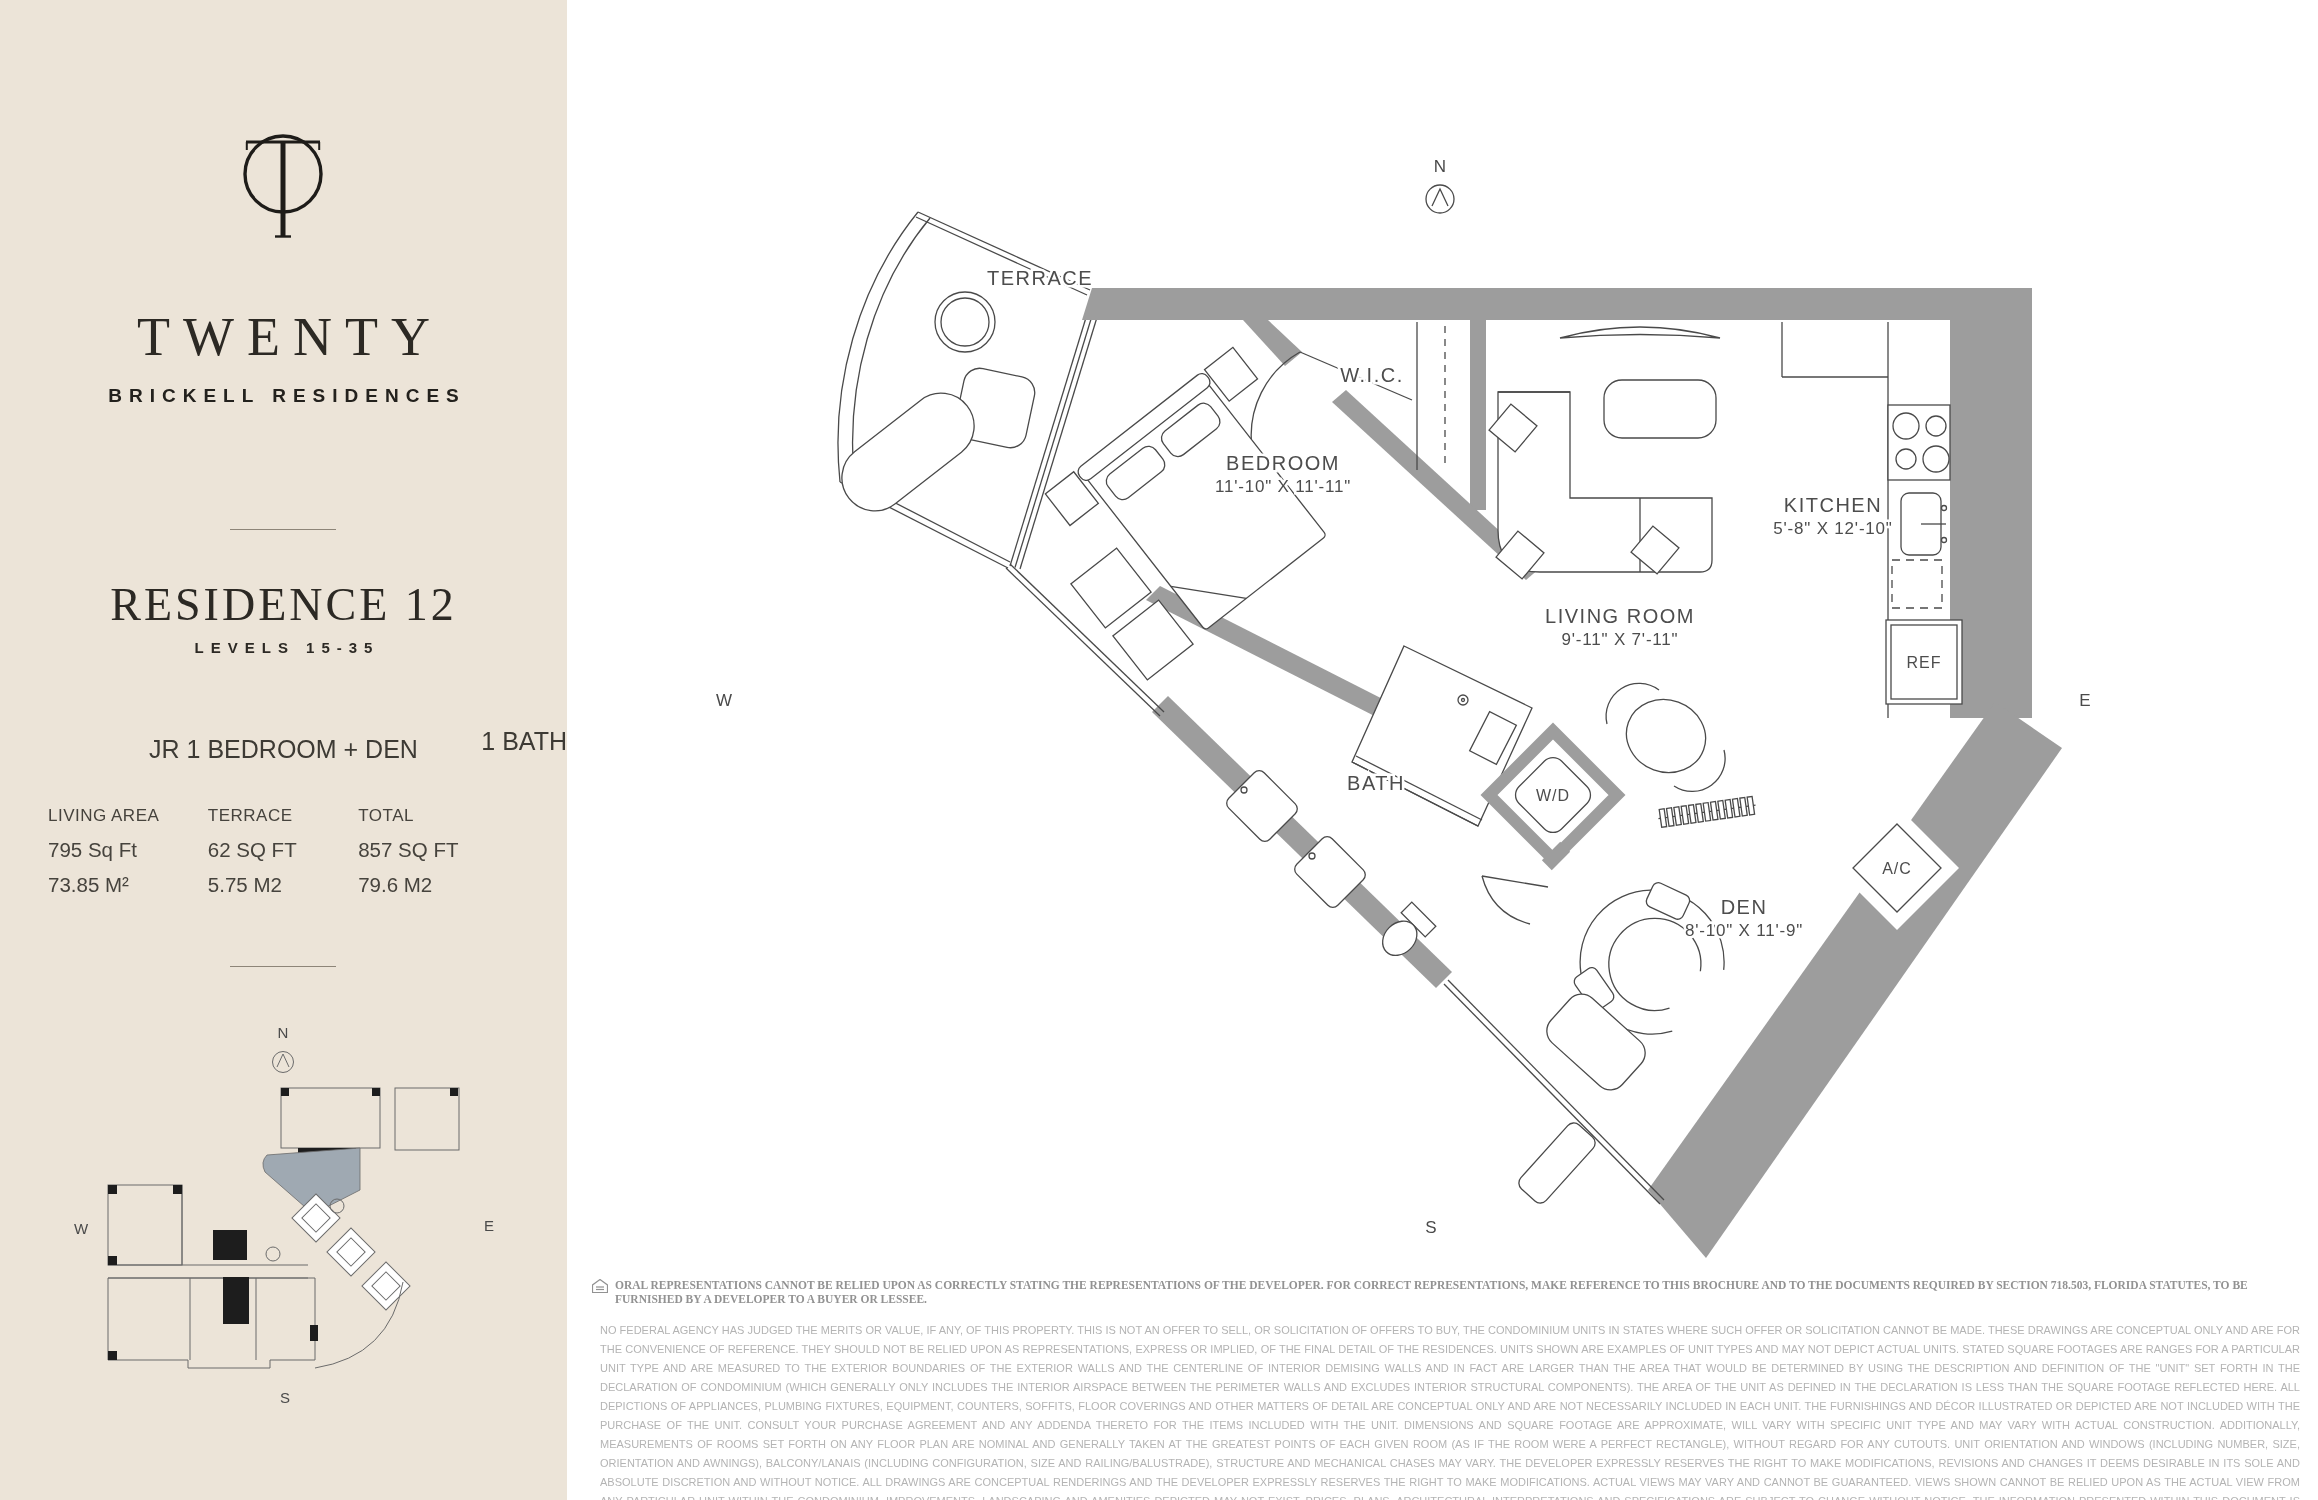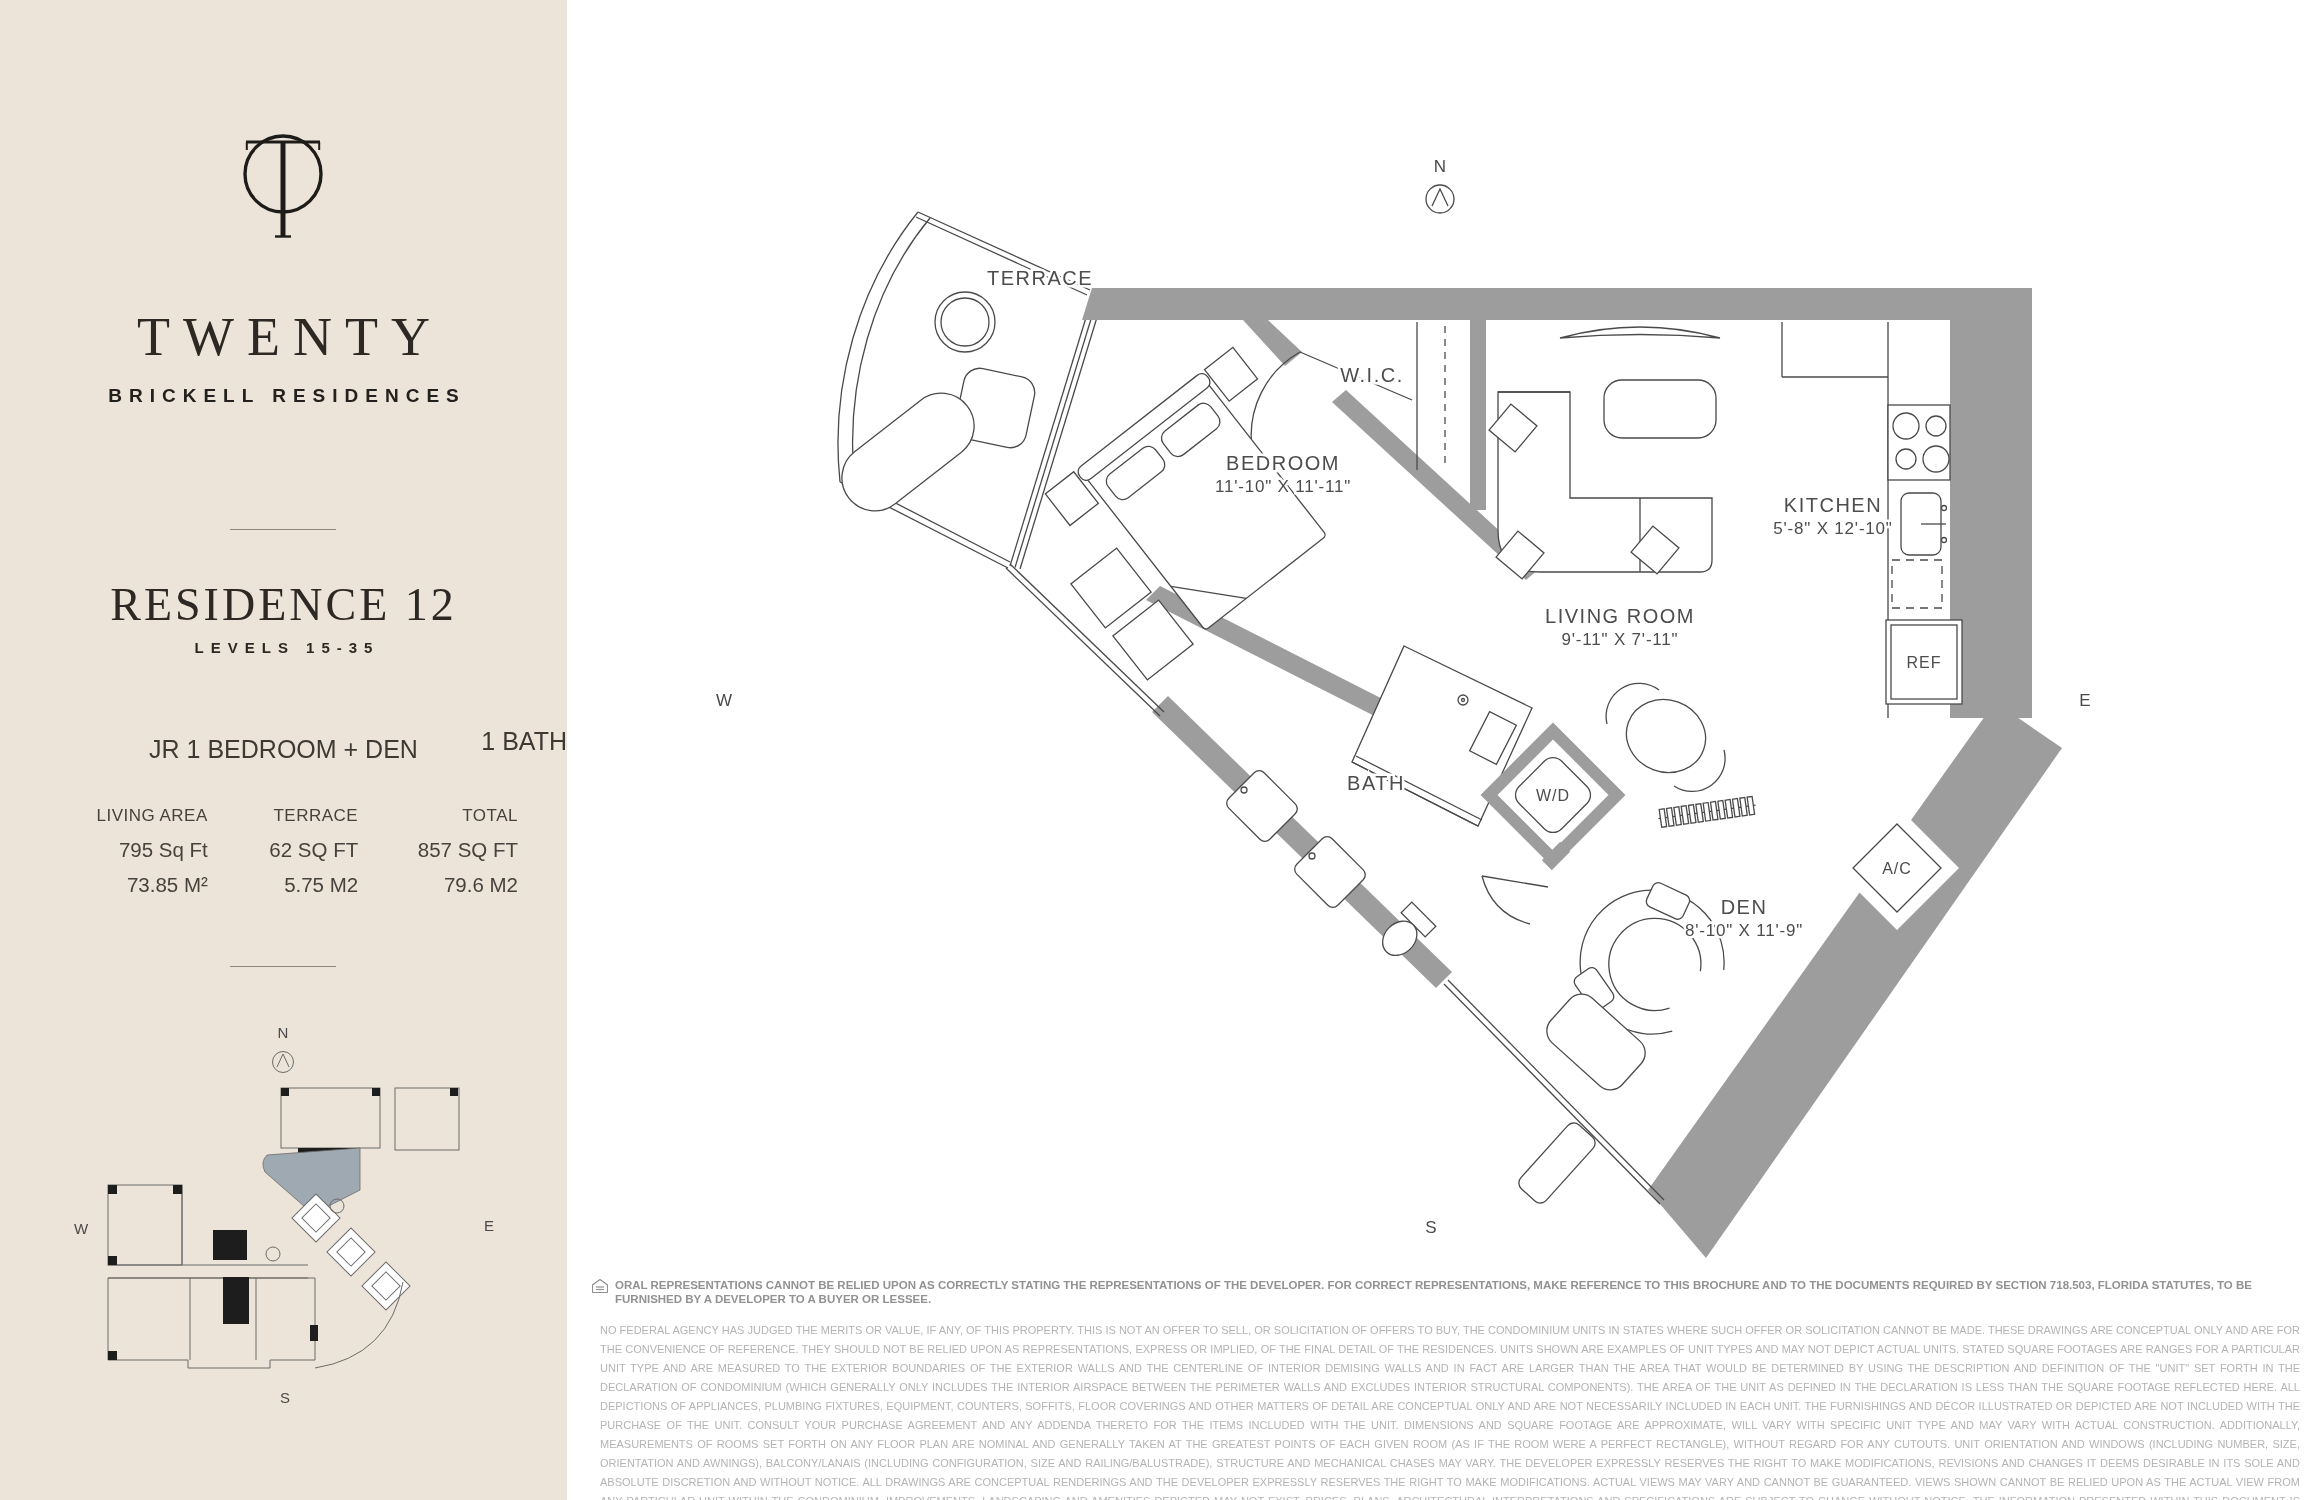--- a/index.html
+++ b/index.html
@@ -11,40 +11,40 @@
   .one{top:246px;font-family:"Liberation Serif",serif;font-size:58px;letter-spacing:22px;text-indent:22px;}
   .twenty{top:306px;font-family:"Liberation Serif",serif;font-size:54px;letter-spacing:13px;text-indent:13px;}
   .tagline{top:385px;font-size:19px;font-weight:700;letter-spacing:7px;text-indent:7px;color:#23211d;}
   .rule{position:absolute;left:230px;width:106px;border-top:1.6px solid #8d8578;}
   .rule1{top:529px;} .rule2{top:966px;}
   .res-title{top:578px;font-family:"Liberation Serif",serif;font-size:46px;letter-spacing:3px;}
   .levels{top:639px;font-size:15px;font-weight:600;letter-spacing:7px;text-indent:7px;}
   .type1{top:735px;font-size:25px;color:#3d3a34;}
   .type2{top:727px;font-size:25px;color:#3d3a34;text-align:right;}
   .stats{position:absolute;left:48px;top:806px;width:470px;display:flex;justify-content:space-between;}
-  .stat-col{text-align:right;}
+  .stat-col{text-align:left;}
   .stat-col .hd{font-size:17px;letter-spacing:.5px;color:#46433d;margin-bottom:12px;}
   .stat-col .v{font-size:20.5px;color:#46433d;margin-bottom:11px;}
   
   .plansvg{position:absolute;left:0;top:0;}
   .keysvg{position:absolute;left:60px;top:1000px;}
   text{font-family:"Liberation Sans",sans-serif;}
   .rm{font-size:20px;letter-spacing:1.5px;fill:#4d4d4d;text-anchor:middle;paint-order:stroke;stroke:#fff;stroke-width:5px;}
   .dim{font-size:17px;letter-spacing:.8px;fill:#4d4d4d;text-anchor:middle;paint-order:stroke;stroke:#fff;stroke-width:5px;}
   .sm{font-size:16px;letter-spacing:1px;fill:#4d4d4d;text-anchor:middle;paint-order:stroke;stroke:#fff;stroke-width:4px;}
   .card{font-size:17px;fill:#4a4a4a;text-anchor:middle;}
   .kcard{font-size:15px;fill:#4a4a4a;text-anchor:middle;}
   .wall{fill:#9d9d9d;stroke:none;}
   .ln{stroke:#4a4a4a;stroke-width:1.3;fill:none;}
   .lnw{stroke:#4a4a4a;stroke-width:1.3;fill:#ffffff;}
   .thin{stroke:#6b6b6b;stroke-width:1;fill:none;}
   .blk{fill:#1d1d1d;}
   
   .notice{position:absolute;left:592px;top:1278px;width:1716px;display:flex;gap:7px;align-items:flex-start;
-          font-size:11.5px;font-weight:700;color:#929292;line-height:14px;}
+          font-size:11.5px;font-weight:700;color:#929292;line-height:14px;font-family:Liberation Serif, serif;}
   .legal{position:absolute;left:600px;top:1321px;width:1700px;font-size:11px;color:#b4b4b4;
          line-height:19px;text-align:justify;}
 </style>
 </head>
 <body>
 
 <div id="canvas">
 
   <div class="sidebar">
 

